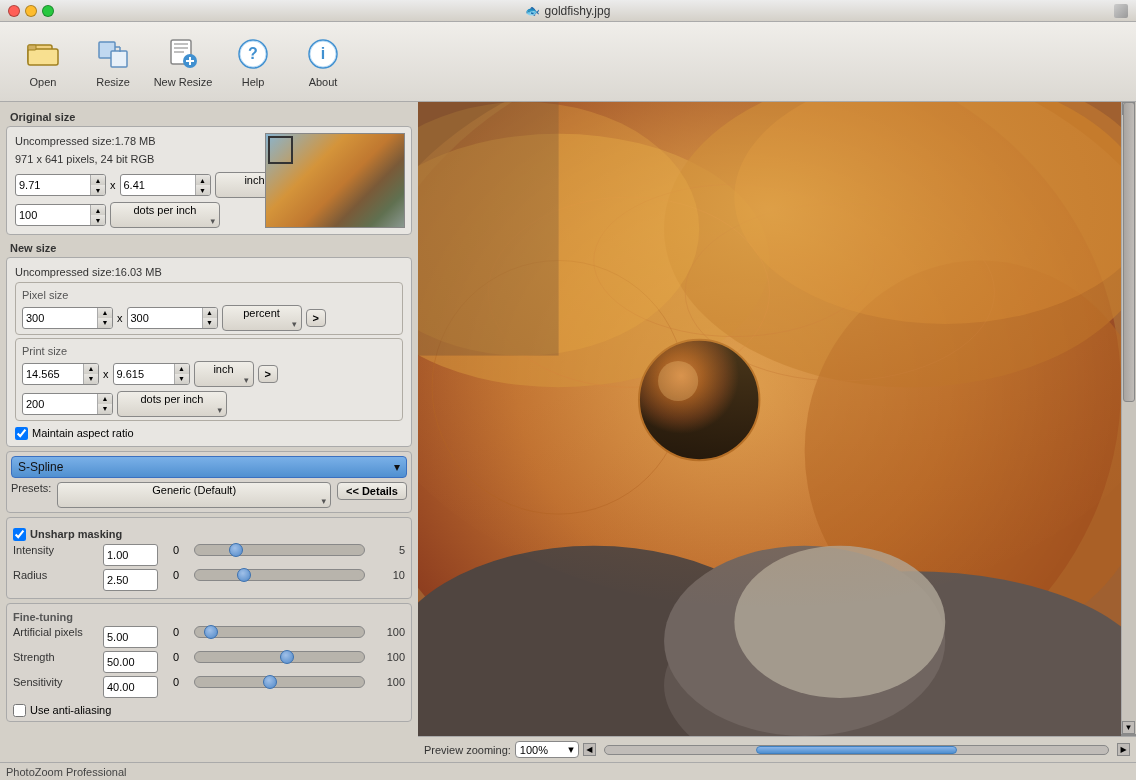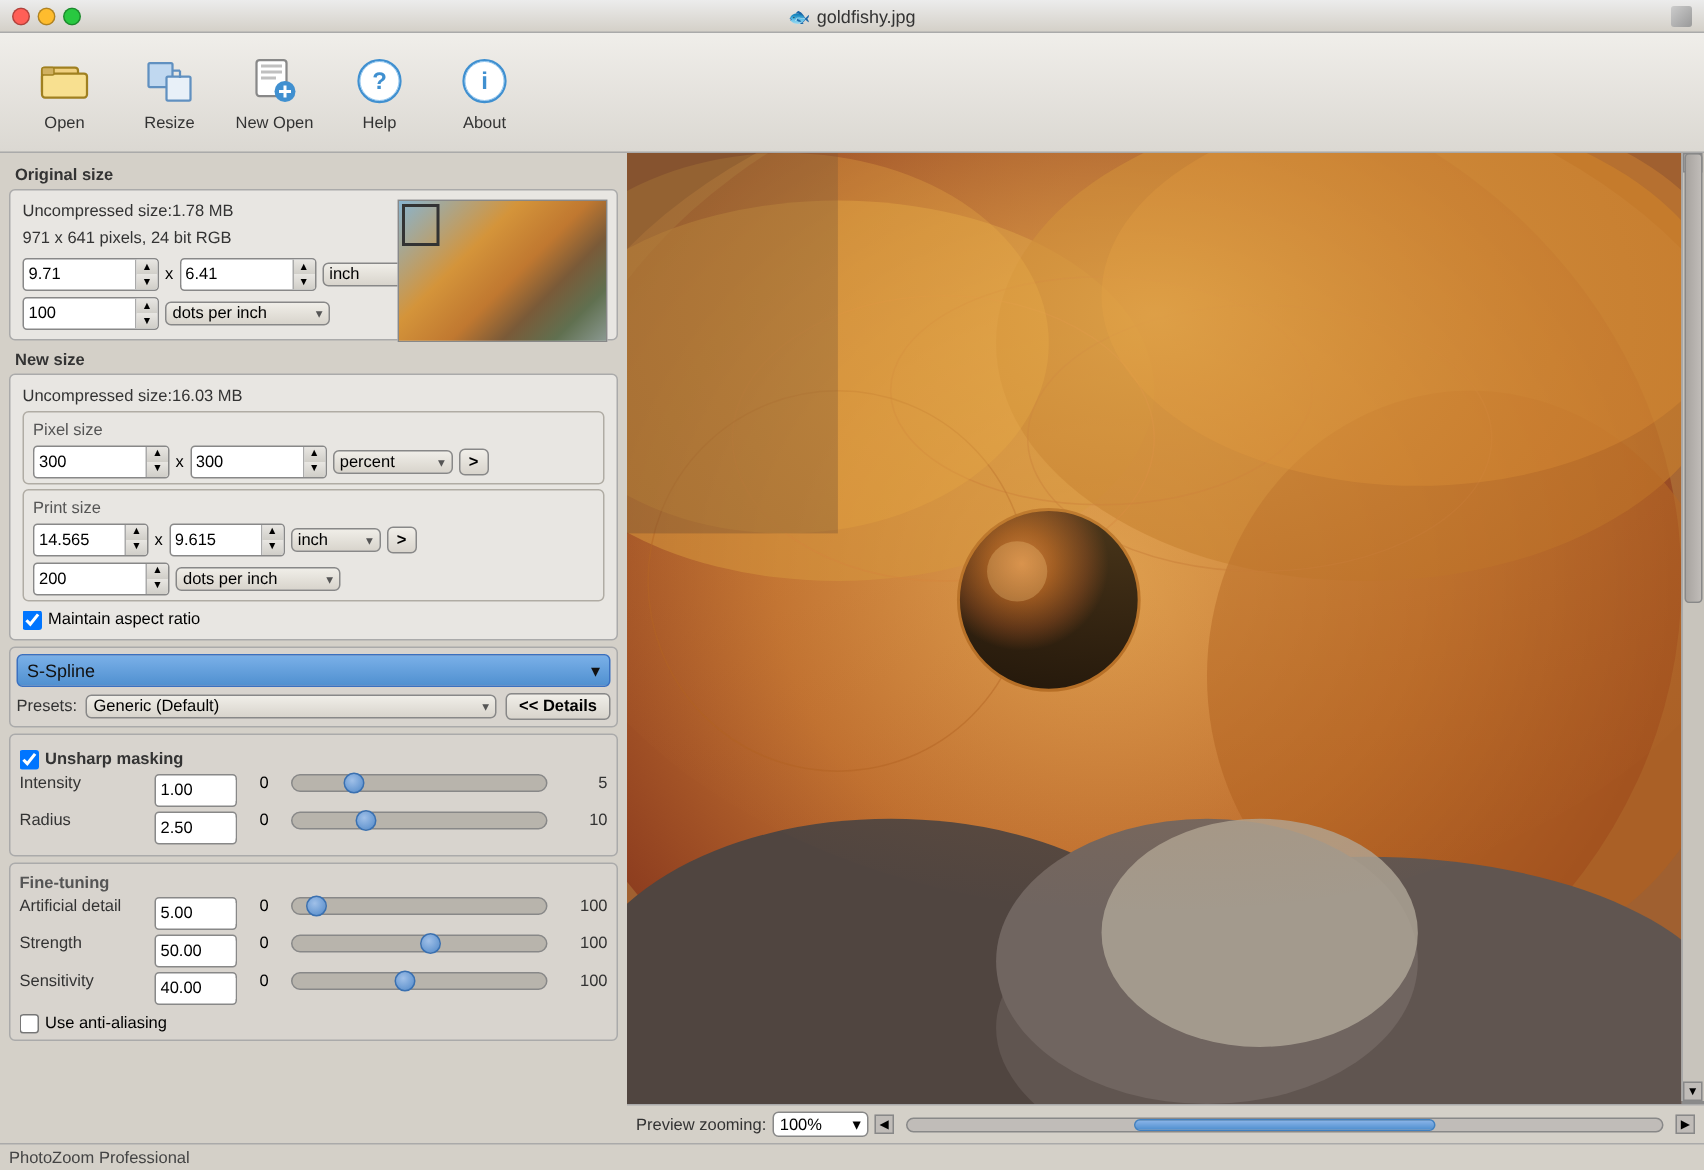--- a/index.html
+++ b/index.html
@@ -268,20 +268,21 @@
     .mac-select {
       display: flex;
       align-items: center;
       background: linear-gradient(to bottom, #f0eee8, #d8d4cc);
       border: 1px solid #888;
       border-radius: 4px;
       padding: 1px 4px;
       font-size: 11px;
       cursor: pointer;
       min-width: 80px;
+      flex-direction: column;
     }
     .mac-select-arrow {
       margin-left: auto;
       font-size: 9px;
       color: #555;
     }
     .go-btn {
       background: linear-gradient(to bottom, #f0eee8, #d8d4cc);
       border: 1px solid #888;
       border-radius: 4px;
@@ -348,21 +349,21 @@
       border: 1px solid #3a70c0;
       border-radius: 4px;
       padding: 3px 6px;
       font-size: 12px;
       cursor: pointer;
       color: #111;
       gap: 28px;
     }
     .presets-row {
       display: flex;
-      align-items: center;
+      align-items: flex-start;
       gap: 6px;
       margin-top: 4px;
     }
     .presets-label {
       font-size: 11px;
       color: #333;
     }
     
     .sliders-section {
       border: 1px solid #aaa;
@@ -492,21 +493,21 @@
       <svg width="34" height="34" viewBox="0 0 34 34">
         <rect x="5" y="3" width="20" height="24" rx="2" fill="white" stroke="#888" stroke-width="1.5"></rect>
         <rect x="8" y="6" width="14" height="2" fill="#c0c0c0"></rect>
         <rect x="8" y="10" width="14" height="2" fill="#c0c0c0"></rect>
         <rect x="8" y="14" width="10" height="2" fill="#c0c0c0"></rect>
         <circle cx="24" cy="24" r="7" fill="#4090d0"></circle>
         <line x1="24" y1="20" x2="24" y2="28" stroke="white" stroke-width="2"></line>
         <line x1="20" y1="24" x2="28" y2="24" stroke="white" stroke-width="2"></line>
       </svg>
     </div>
-    <span class="toolbar-label">New Open</span>
+    <span class="toolbar-label">New Resize</span>
   </div>
   <div class="toolbar-item">
     <div class="toolbar-icon">
       <svg width="34" height="34" viewBox="0 0 34 34">
         <circle cx="17" cy="17" r="14" fill="white" stroke="#4090d0" stroke-width="1.5"></circle>
         <circle cx="17" cy="17" r="13" fill="white" stroke="#6ab0e8" stroke-width="0.5"></circle>
         <text x="17" y="22" text-anchor="middle" font-size="16" fill="#4090d0" font-weight="bold">?</text>
       </svg>
     </div>
     <span class="toolbar-label">Help</span>
@@ -700,21 +701,21 @@
         <div class="slider-track">
           <div class="slider-thumb" style="left: 25%;"></div>
         </div>
         <span class="slider-max">10</span>
       </div>
     </div>
 
     <div class="sliders-section">
       <div class="section-group-label" style="font-weight:bold;color:#555;">Fine-tuning</div>
       <div class="slider-row">
-        <span class="slider-label">Artificial detail</span>
+        <span class="slider-label">Artificial pixels</span>
         <div class="slider-input">
           <input type="text" value="5.00" style="">
           <div class="spin-btns">
             <button class="spin-btn">▲</button>
             <button class="spin-btn">▼</button>
           </div>
         </div>
         <span style="font-size:11px;">0</span>
         <div class="slider-track">
           <div class="slider-thumb" style="left: 5%;"></div>

